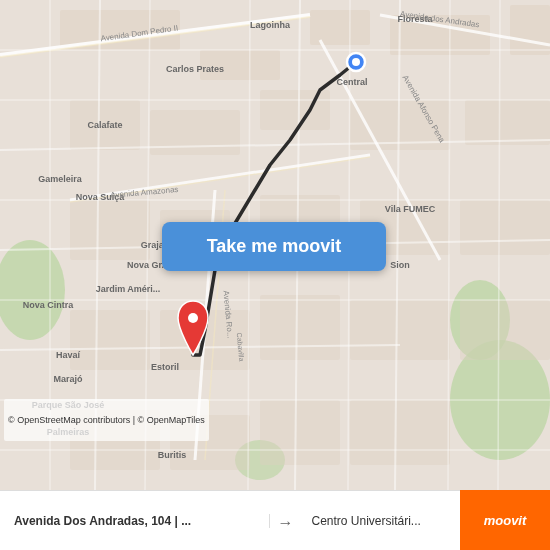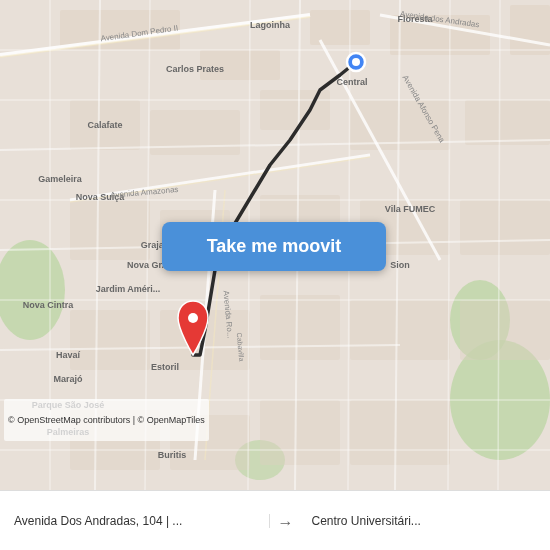--- a/index.html
+++ b/index.html
@@ -66,20 +66,21 @@
 
     #from-location {
       flex: 1;
       padding: 0 26px 0 14px;
       font-size: 12px;
       color: #333;
       white-space: nowrap;
       overflow: hidden;
       text-overflow: ellipsis;
       border-right: 1px solid #ddd;
+      font-weight: bold;
     }
 
     #arrow-icon {
       padding: 0 8px;
       color: #666;
       font-size: 16px;
     }
 
     #to-location {
       flex: 1;
@@ -246,13 +247,16 @@
 
   <div id="osm-attribution">
     <span>© OpenStreetMap contributors | © OpenMapTiles</span>
   </div>
 </div>
 
 <div id="bottom-bar">
   <div id="from-location">Avenida Dos Andradas, 104 | ...</div>
   <div id="arrow-icon">→</div>
   <div id="to-location">Centro Universitári...</div>
+  <div id="moovit-logo">
+    <span>moovit</span>
+  </div>
 </div>
 
 </body></html>

